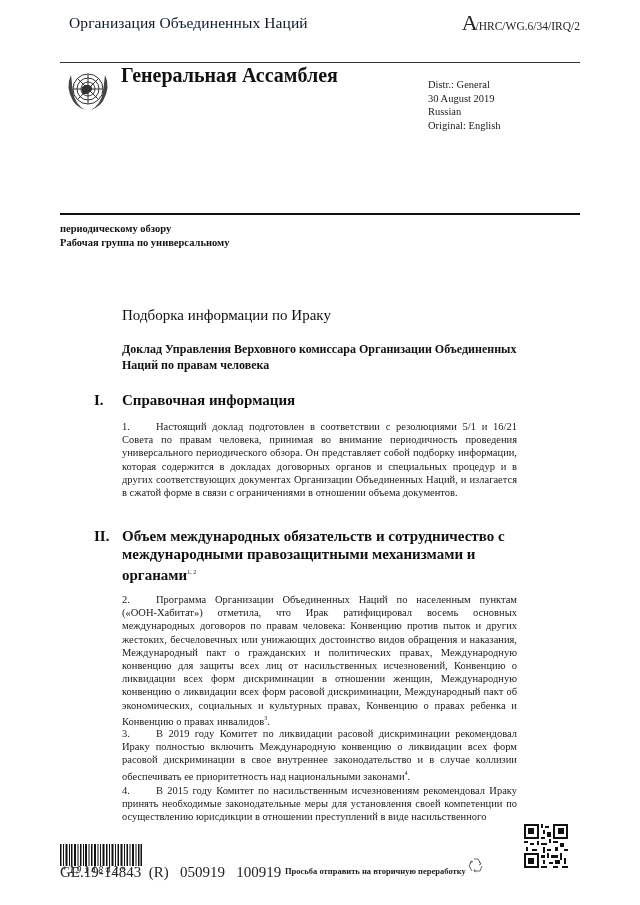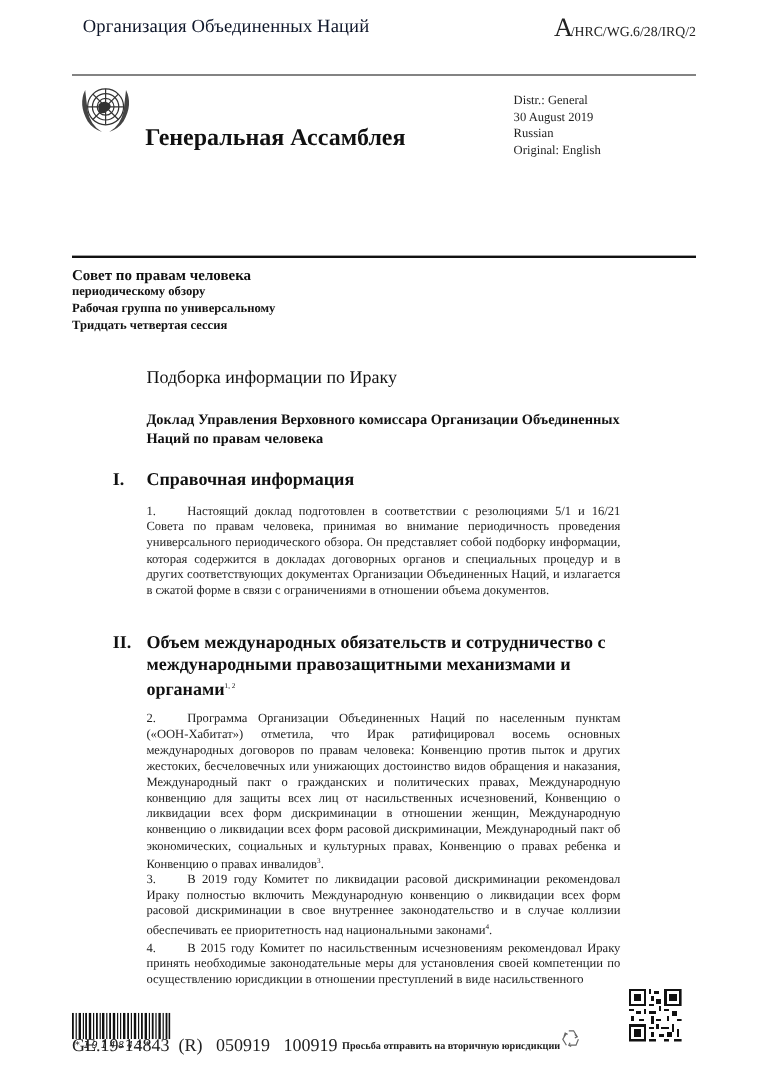--- a/index.html
+++ b/index.html
@@ -6,21 +6,21 @@
     body {
       width: 640px; height: 905px; position: relative; overflow: hidden;
       font-family: "Liberation Serif", "DejaVu Serif", serif; color: #111;
     }
     .abs { position: absolute; }
     .org-name { left: 69px; top: 14px; font-size: 15.5px; letter-spacing: 0.1px; color: #0f172a; }
     .symbol { right: 60px; top: 10px; font-size: 11.5px; color: #222; white-space: nowrap; }
     .symbol .big { font-size: 22px; letter-spacing: -2px; }
     .rule-top { left: 60px; width: 520px; top: 62px; height: 1px; background: #333; }
     .un-logo { left: 63px; top: 67px; width: 50px; height: 48px; }
-    .assembly { left: 121px; top: 64px; font-size: 20px; font-weight: bold; color: #111; margin-top: 40px; }
+    .assembly { left: 121px; top: 64px; font-size: 20px; font-weight: bold; color: #111; }
     .distr { left: 428px; top: 78px; font-size: 10.5px; line-height: 13.5px; color: #222; }
     .rule-thick { left: 60px; width: 520px; top: 213px; height: 2px; background: #111; }
     .council { left: 60px; top: 222px; font-size: 12px; line-height: 15px; }
     .council .l1 { font-weight: bold; font-size: 12.5px; }
     .council .bold { font-weight: bold; font-size: 10.5px; line-height: 14px; }
     .council .dates { font-size: 10.5px; line-height: 14px; }
     .doc-title { left: 122px; top: 307px; font-size: 15px; font-weight: normal; }
     .subtitle { left: 122px; top: 341px; font-size: 12px; font-weight: bold; line-height: 16px; width: 400px; }
     .heading { left: 94px; font-size: 15px; font-weight: bold; line-height: 18px; }
     .heading .num { display: inline-block; width: 28px; }
@@ -38,21 +38,21 @@
     .barcode { left: 60px; top: 844px; width: 82px; height: 22px; }
     .barcode-num { left: 62px; top: 866px; font-size: 8px; font-family: "DejaVu Sans Mono", monospace; letter-spacing: 2.5px; color: #222; font-style: italic; }
     .recycle-text { left: 285px; top: 866px; font-size: 8.5px; color: #222; font-weight: bold; }
     .recycle-icon { left: 466px; top: 856px; width: 20px; height: 20px; }
     .qr { left: 524px; top: 824px; width: 44px; height: 44px; }
   </style>
 </head>
 <body>
 
 <div class="abs org-name">Организация Объединенных Наций</div>
-<div class="abs symbol"><span class="big">A</span><span>/HRC/WG.6/28/IRQ/2</span></div>
+<div class="abs symbol"><span class="big">A</span><span>/HRC/WG.6/34/IRQ/2</span></div>
 <div class="abs rule-top"></div>
 
 <svg class="abs un-logo" viewBox="0 0 50 48">
   <g fill="none" stroke="#333" stroke-width="1">
     <circle cx="25" cy="22" r="15"></circle>
     <circle cx="25" cy="22" r="11"></circle>
     <circle cx="25" cy="22" r="7"></circle>
     <circle cx="25" cy="22" r="3"></circle>
     <line x1="10" y1="22" x2="40" y2="22"></line>
     <line x1="25" y1="7" x2="25" y2="37"></line>
@@ -70,24 +70,22 @@
 <div class="abs distr">
   <div>Distr.: General</div>
   <div>30 August 2019</div>
   <div>Russian</div>
   <div>Original: English</div>
 </div>
 
 <div class="abs rule-thick"></div>
 
 <div class="abs council">
-  <div class="l1">Совет по правам человека</div>
   <div class="bold">периодическому обзору</div>
   <div class="bold">Рабочая группа по универсальному</div>
-  <div class="bold">Тридцать четвертая сессия</div>
 </div>
 
 <div class="abs doc-title">Подборка информации по Ираку</div>
 <div class="abs subtitle">Доклад Управления Верховного комиссара Организации Объединенных Наций по правам человека</div>
 
 <div class="abs heading h1">
   <span class="num">I.</span><span class="txt">Справочная информация</span>
 </div>
 
 <div class="abs para p1">
@@ -140,21 +138,21 @@
       <rect x="66.5" y="0" width="1.5" height="22"></rect>
     <rect x="69.5" y="0" width="1" height="22"></rect>
       <rect x="72" y="0" width="2" height="22"></rect>
       <rect x="75.5" y="0" width="1" height="22"></rect>
     <rect x="78" y="0" width="1.5" height="22"></rect>
       <rect x="80.5" y="0" width="1.5" height="22"></rect>
   </g>
 </svg>
 <div class="abs barcode-num">*1914843*</div>
 
-<div class="abs recycle-text">Просьба отправить на вторичную юрисдикции</div>
+<div class="abs recycle-text">Просьба отправить на вторичную переработку</div>
 <svg class="abs recycle-icon" viewBox="0 0 20 20">
   <g fill="none" stroke="#666" stroke-width="1">
     <path d="M8 3 l4 0 l3 5"></path>
     <path d="M16 10 l-2 5 l-5 0"></path>
     <path d="M6 15 l-3 -5 l3 -5"></path>
     <path d="M13 6 l2 2 l-2 1"></path>
     <path d="M9 13 l-1 2 l2 1"></path>
     <path d="M4 8 l1 -3 l2 1"></path>
   </g>
 </svg>

